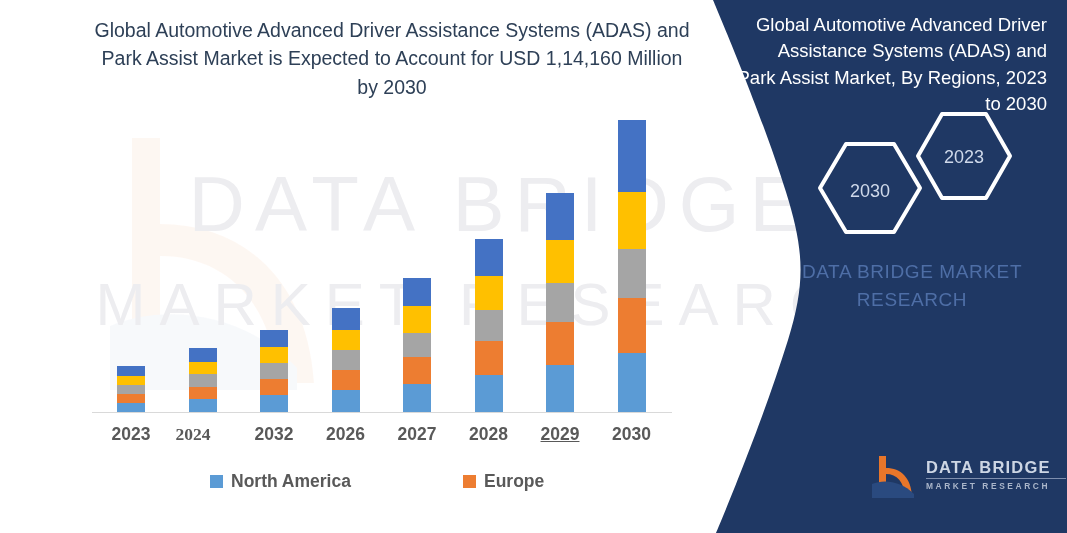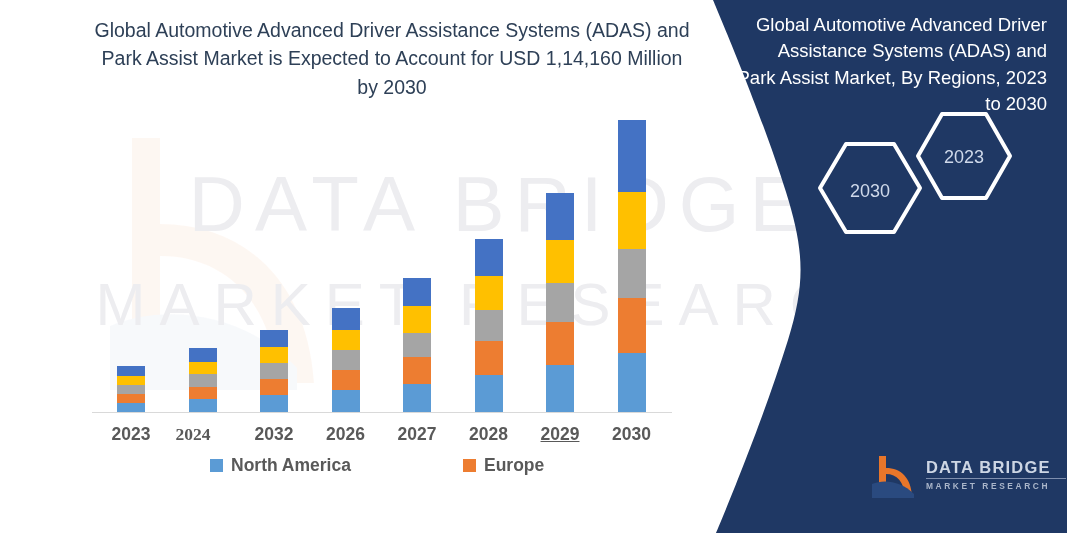--- a/index.html
+++ b/index.html
@@ -101,20 +101,21 @@
   }
   .legend-item {
     position: absolute;
     display: flex;
     align-items: center;
     gap: 8px;
     font-size: 17.5px;
     font-weight: bold;
     color: #595959;
     white-space: nowrap;
+    margin-top: 16px;
   }
   .legend-swatch {
     width: 13px; height: 13px;
     flex: 0 0 auto;
   }
 
   
   .footer {
     position: absolute;
     left: 0; top: 505px;
@@ -336,20 +337,21 @@
         <polygon points="34,6 78,6 102,48 78,90 34,90 10,48" fill="none" stroke="#ffffff" stroke-width="4" stroke-linejoin="round"></polygon>
       </svg>
       <div class="hex-label" style="left:98px; top:40px; width:112px;">2023</div>
 
       <svg class="hex" style="left:0px; top:30px;" width="120" height="100" viewBox="0 0 120 100" aria-hidden="true">
         <polygon points="36,6 84,6 110,50 84,94 36,94 10,50" fill="none" stroke="#ffffff" stroke-width="4" stroke-linejoin="round"></polygon>
       </svg>
       <div class="hex-label" style="left:0px; top:74px; width:120px;">2030</div>
     </div>
 
+    <div class="dbmr-text">DATA BRIDGE MARKET RESEARCH</div>
 
     <div class="brand">
       <svg class="brand-mark" viewBox="0 0 48 46" aria-hidden="true">
         <path d="M9 2 L16 2 L16 42 L9 42 Z" fill="#e8762a"></path>
         <path d="M16 14 C31 14 41 24 42 42 L35 42 C34 28 27 20 16 20 Z" fill="#e8762a"></path>
         <path d="M2 30 C14 25 31 27 44 40 L44 44 L2 44 Z" fill="#2a4a7f"></path>
       </svg>
       <div class="brand-text">
         <div class="brand-l1">DATA BRIDGE</div>
         <div class="brand-rule"></div>

